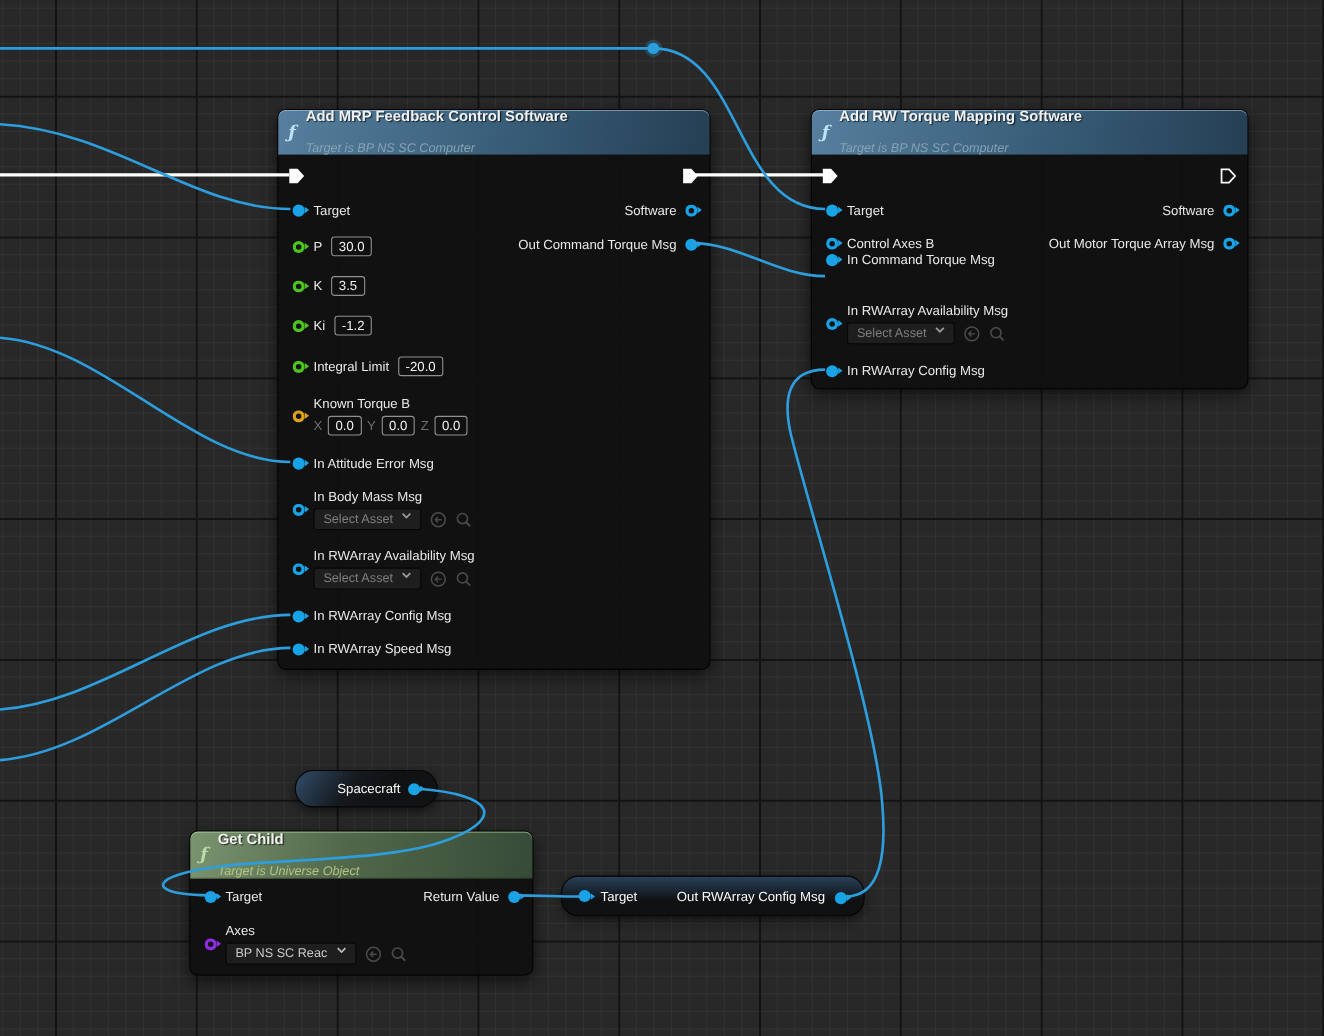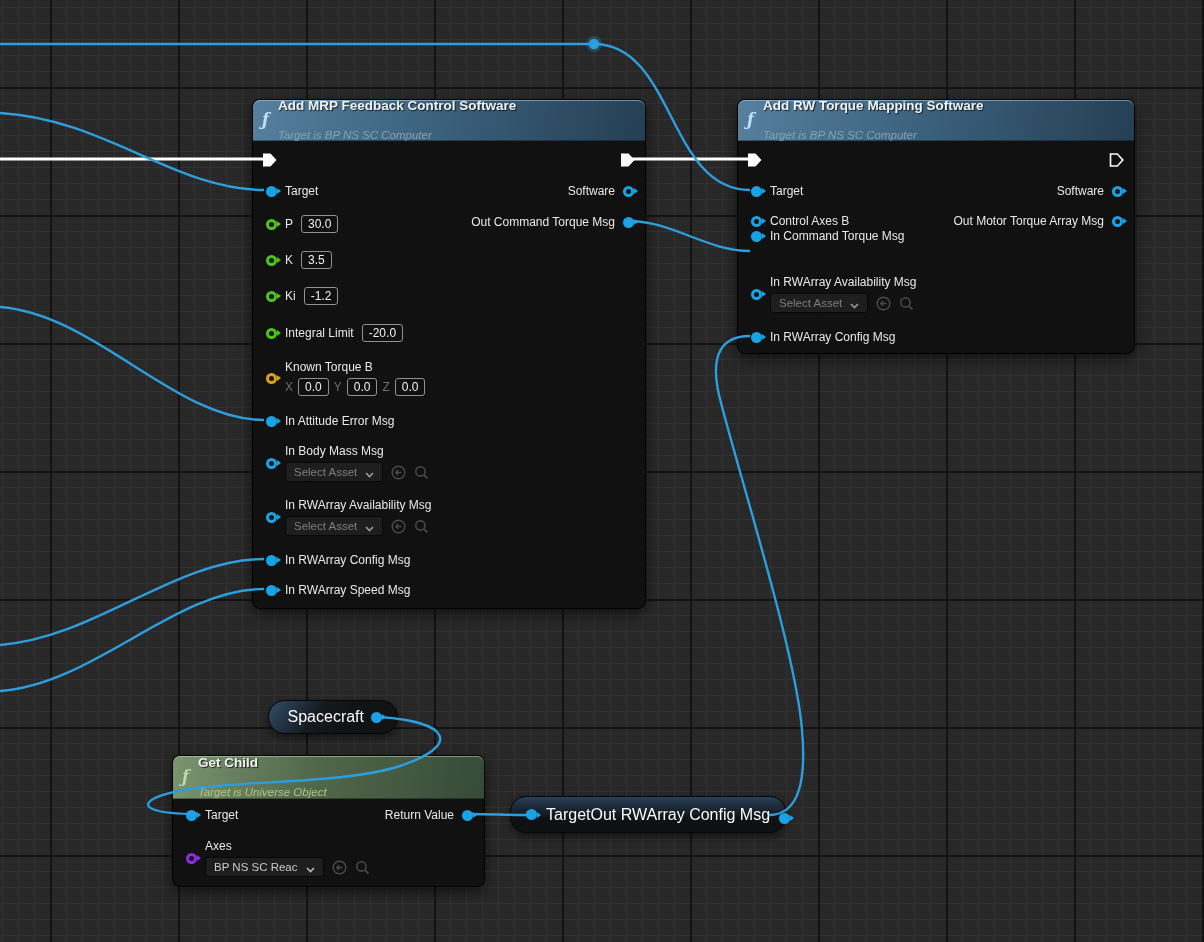--- a/index.html
+++ b/index.html
@@ -51,31 +51,31 @@
   .c-float{--c:#4cc31f;}
   .c-vec{--c:#d7a11e;}
   .c-class{--c:#8c2de0;}
   .exec{position:absolute;transform:translateY(-50%);line-height:0;}
   .col{display:flex;flex-direction:column;gap:4px;}
   .field{background:#101010;border:1px solid #909090;border-radius:3px;color:#f0f0f0;
          font-size:12px;line-height:16px;padding:0 6px;text-align:center;white-space:nowrap;}
   .axis{color:#6e6e6e;font-size:12px;}
   .xyz{display:flex;align-items:center;gap:5px;}
   .dd-row{display:flex;align-items:center;gap:8px;}
-  .dd{display:flex;align-items:flex-end;gap:8px;background:#1e1e1e;border:1px solid #070707;
+  .dd{display:flex;align-items:flex-start;gap:8px;background:#1e1e1e;border:1px solid #070707;
       border-radius:3px;color:#7e7e7e;font-size:11.5px;padding:3px 8px;white-space:nowrap;}
   .dd.lite{color:#c9c9c9;}
   .icbtn{line-height:0;opacity:0.85;}
 
   
   .pill{position:absolute;z-index:2;display:flex;align-items:center;
         border:1.5px solid #060606;border-radius:17px;box-sizing:border-box;
         box-shadow:0 4px 10px rgba(0,0,0,0.5);
         background:linear-gradient(125deg,rgba(75,125,175,0.55) 0%,rgba(40,60,80,0.2) 38%,rgba(0,0,0,0) 60%),#111213;}
-  .pill .plabel{font-size:16px;color:#fafafa;}
+  .pill .plabel{font-size:12px;color:#fafafa;}
   .compact{background:linear-gradient(180deg,rgba(64,112,160,0.5) 0%,rgba(20,24,28,0.1) 62%,rgba(0,0,0,0) 100%),#0f1011;}
 
   
   svg.wires{position:absolute;inset:0;z-index:5;pointer-events:none;}
 </style>
 </head>
 <body>
 
 <div class="canvas"></div>
 

